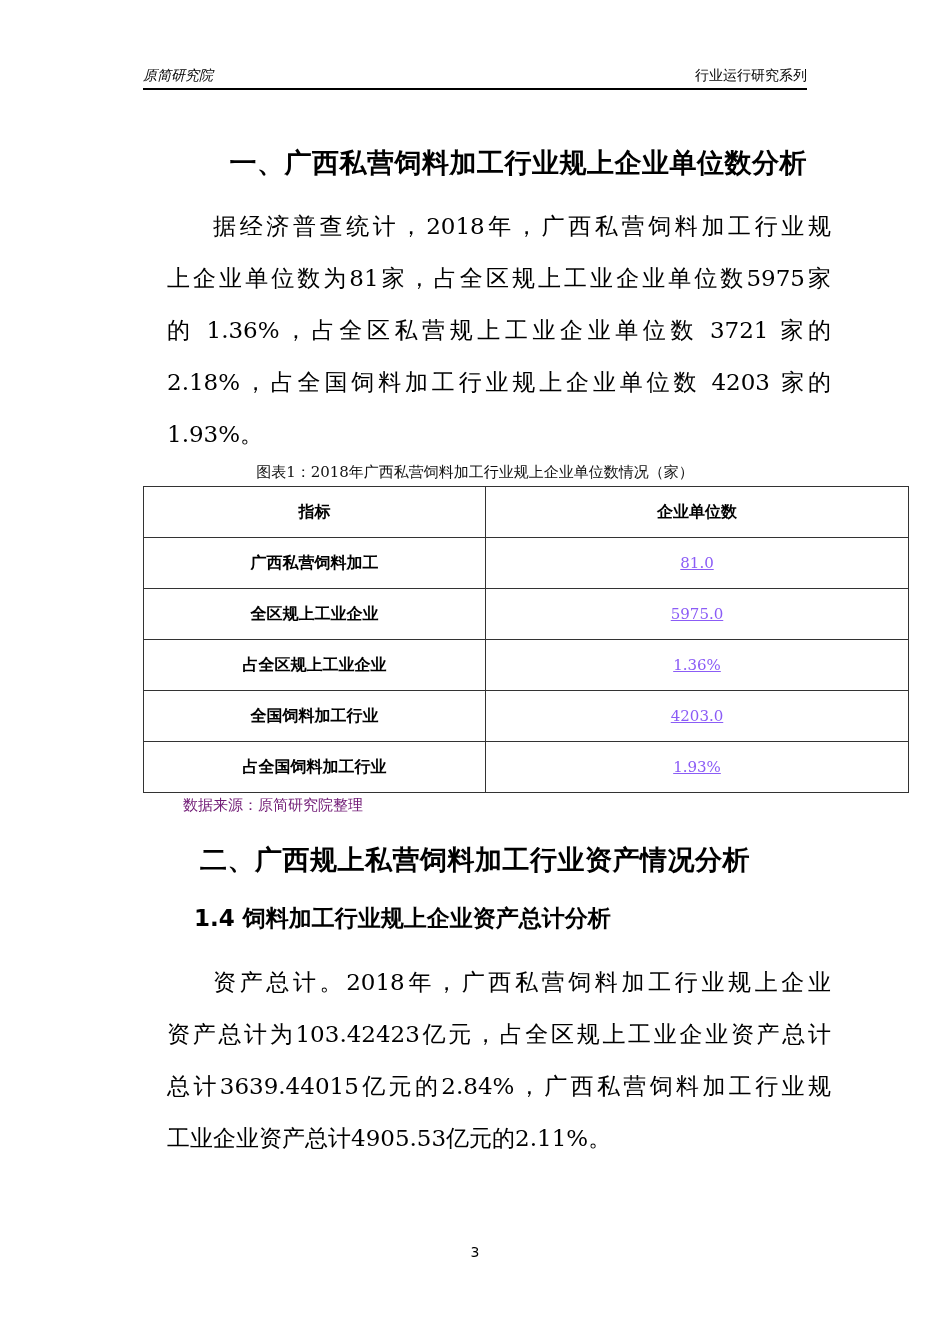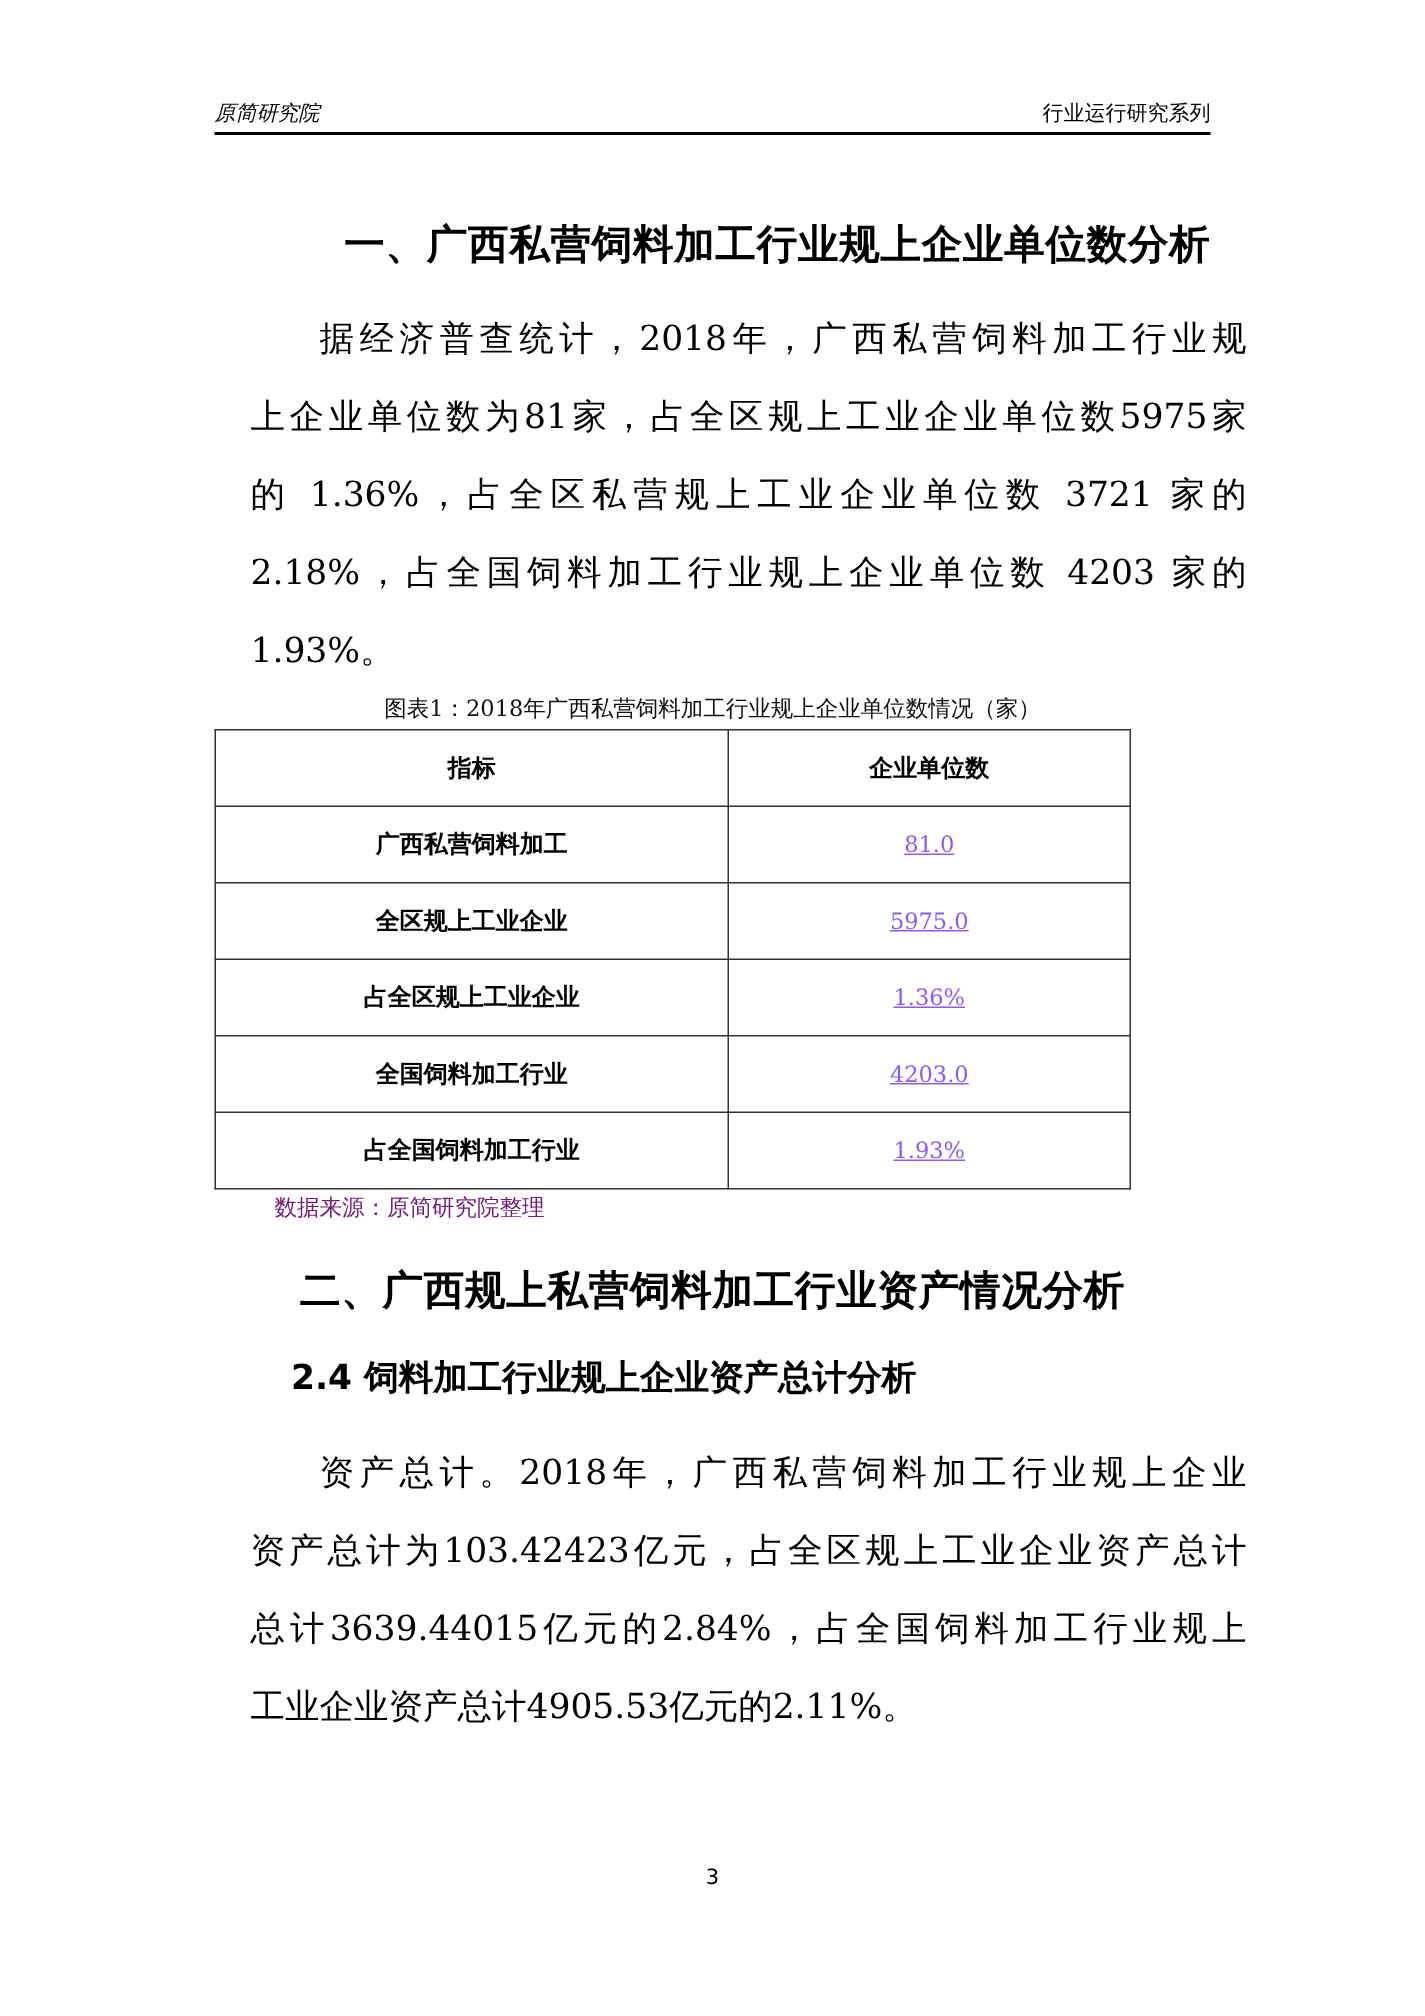--- a/index.html
+++ b/index.html
@@ -85,21 +85,21 @@
       width: 664px;
       top: 463px;
       text-align: center;
       font-size: 15px;
       color: #111;
     }
     table.data-table {
       position: absolute;
       left: 143px;
       top: 486px;
-      width: 611px;
+      width: 766px;
       border-collapse: collapse;
       font-size: 16px;
     }
     table.data-table td, table.data-table th {
       border: 1px solid #333;
       height: 50px;
       padding: 0;
       text-align: center;
       vertical-align: middle;
     }
@@ -182,22 +182,22 @@
     <td class="label">占全国饲料加工行业</td>
     <td class="value">1.93%</td>
   </tr>
 </tbody>
   </table>
 
 <div class="source">数据来源：原简研究院整理</div>
 
 <div class="h1 second">二、广西规上私营饲料加工行业资产情况分析</div>
 
-<div class="h2">2.4 饲料加工行业规上企业资产总计分析</div>
+<div class="h2">1.4 饲料加工行业规上企业资产总计分析</div>
 
 <div class="para p2">
   <span class="line" style="text-indent:46px">资产总计。2018年，广西私营饲料加工行业规上企业</span>
   <span class="line" style="text-indent:0">资产总计为103.42423亿元，占全区规上工业企业资产总计</span>
-  <span class="line" style="text-indent:0">总计3639.44015亿元的2.84%，占全国饲料加工行业规上</span>
+  <span class="line" style="text-indent:0">总计3639.44015亿元的2.84%，广西私营饲料加工行业规</span>
   <span class="line last" style="text-indent:0">工业企业资产总计4905.53亿元的2.11%。</span>
 </div>
 
 <div class="page-number">3</div>
 
 </body></html>

